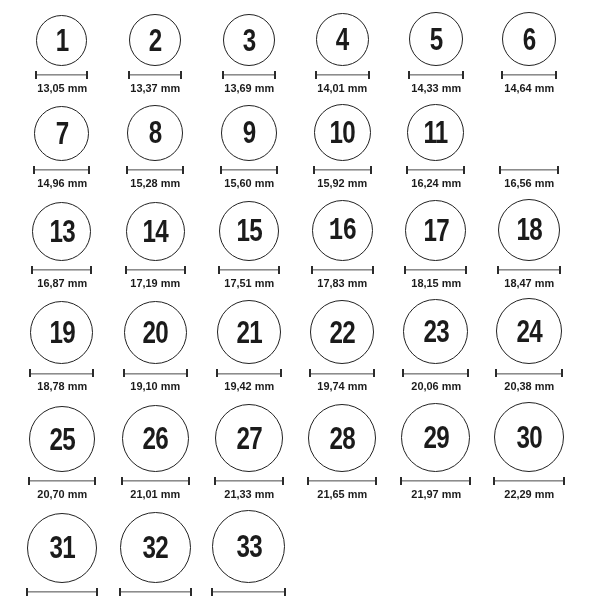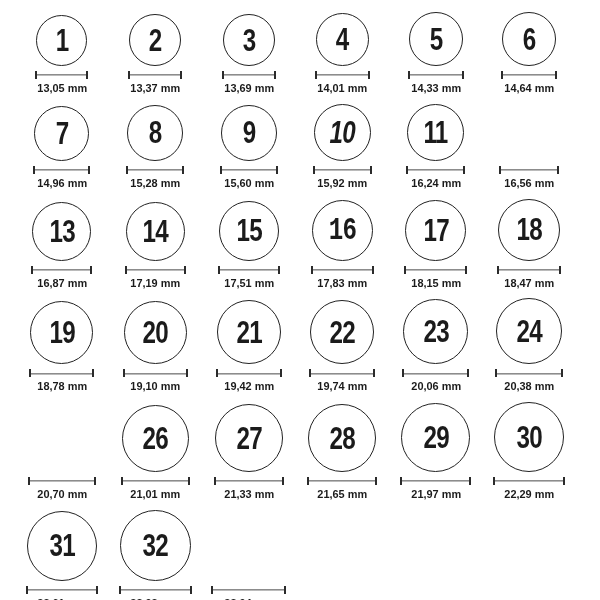--- a/index.html
+++ b/index.html
@@ -129,21 +129,21 @@
 
   <div class="cell">
     <div class="circle" style="width: 56px; height: 56px;">
       <span class="num">9</span>
     </div>
     <div class="ruler" style="width: 58px;"></div>
     <div class="label">15,60 mm</div>
   </div>
 
   <div class="cell">
-    <div class="circle" style="width: 57px; height: 57px; font-style: italic;">
+    <div class="circle" style="width: 57px; height: 57px;">
       <span class="num">10</span>
     </div>
     <div class="ruler" style="width: 59px;"></div>
     <div class="label">15,92 mm</div>
   </div>
 
   <div class="cell">
     <div class="circle" style="width: 57px; height: 57px;">
       <span class="num">11</span>
     </div>
@@ -246,20 +246,23 @@
 
   <div class="cell">
     <div class="circle" style="width: 66px; height: 66px;">
       <span class="num">24</span>
     </div>
     <div class="ruler" style="width: 68px;"></div>
     <div class="label">20,38 mm</div>
   </div>
 
   <div class="cell">
+    <div class="circle" style="width: 66px; height: 66px;">
+      <span class="num">25</span>
+    </div>
     <div class="ruler" style="width: 68px;"></div>
     <div class="label">20,70 mm</div>
   </div>
 
   <div class="cell">
     <div class="circle" style="width: 67px; height: 67px; justify-content: center;">
       <span class="num">26</span>
     </div>
     <div class="ruler" style="width: 69px;"></div>
     <div class="label">21,01 mm</div>
@@ -307,16 +310,19 @@
 
   <div class="cell">
     <div class="circle" style="width: 71px; height: 71px;">
       <span class="num">32</span>
     </div>
     <div class="ruler" style="width: 73px;"></div>
     <div class="label">22,92 mm</div>
   </div>
 
   <div class="cell">
+    <div class="circle" style="width: 73px; height: 73px;">
+      <span class="num">33</span>
+    </div>
     <div class="ruler" style="width: 75px;"></div>
     <div class="label">23,94 mm</div>
   </div>
 </div>
 
 </body></html>

